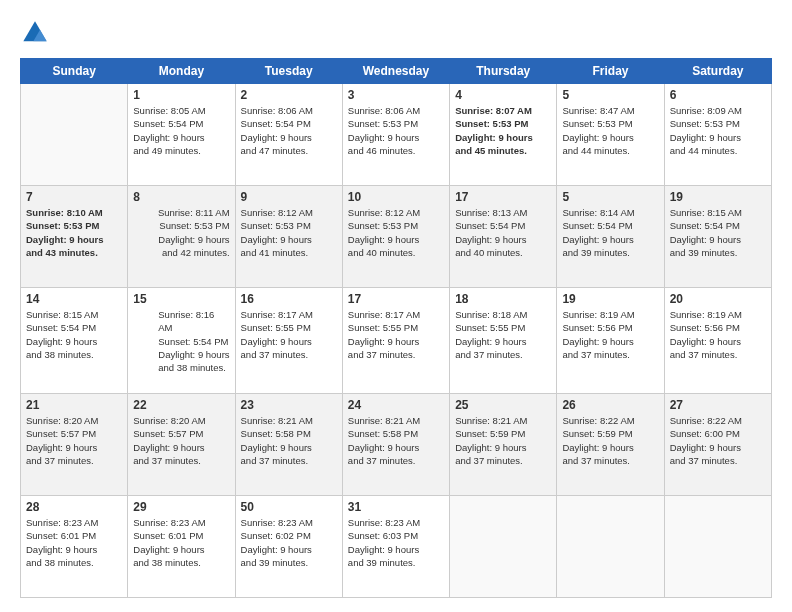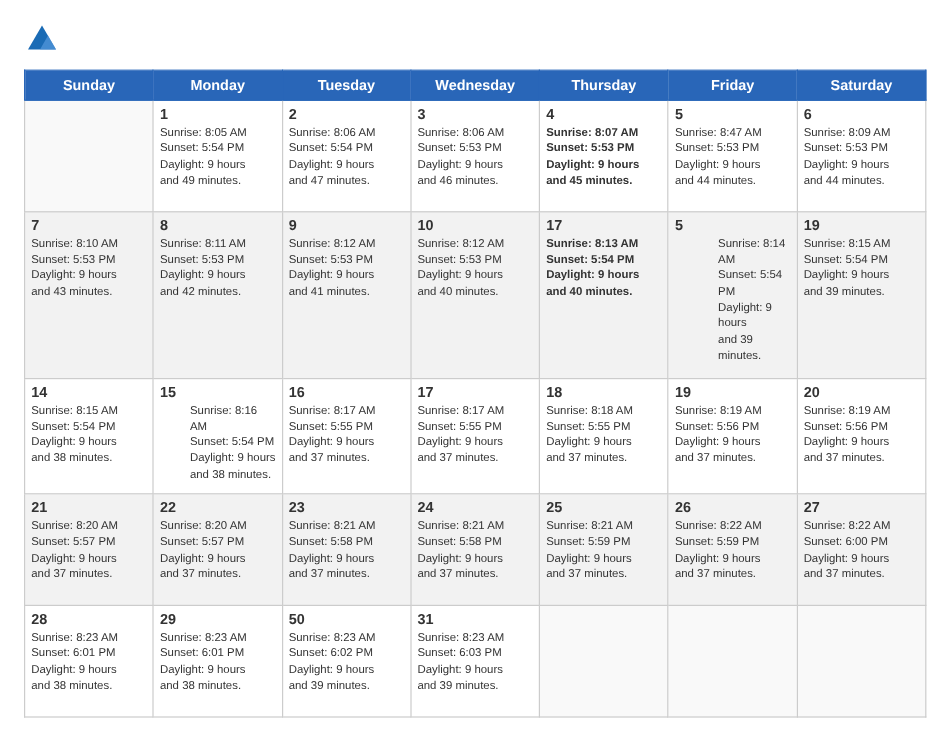--- a/index.html
+++ b/index.html
@@ -169,56 +169,56 @@
             <div class="day-num">6</div>
             <div class="day-info" style="white-space: pre-line;">Sunrise: 8:09 AM
 Sunset: 5:53 PM
 Daylight: 9 hours
 and 44 minutes.</div>
           </td>
         </tr>
         <tr class="row-alt">
           <td>
             <div class="day-num">7</div>
-            <div class="day-info" style="white-space: pre-line;">Sunrise: 8:10 AM
+            <div class="day-info" style="white-space: pre-line; font-weight: bold;">Sunrise: 8:10 AM
 Sunset: 5:53 PM
 Daylight: 9 hours
 and 43 minutes.</div>
           </td>
           <td>
             <div class="day-num">8</div>
-            <div class="day-info" style="white-space: pre-line;">Sunrise: 8:11 AM
+            <div class="day-info" style="white-space: pre-line; text-align: right;">Sunrise: 8:11 AM
 Sunset: 5:53 PM
 Daylight: 9 hours
 and 42 minutes.</div>
           </td>
           <td>
             <div class="day-num">9</div>
             <div class="day-info" style="white-space: pre-line;">Sunrise: 8:12 AM
 Sunset: 5:53 PM
 Daylight: 9 hours
 and 41 minutes.</div>
           </td>
           <td>
             <div class="day-num">10</div>
             <div class="day-info" style="white-space: pre-line;">Sunrise: 8:12 AM
 Sunset: 5:53 PM
 Daylight: 9 hours
 and 40 minutes.</div>
           </td>
           <td>
             <div class="day-num">17</div>
-            <div class="day-info" style="white-space: pre-line; font-weight: bold;">Sunrise: 8:13 AM
+            <div class="day-info" style="white-space: pre-line;">Sunrise: 8:13 AM
 Sunset: 5:54 PM
 Daylight: 9 hours
 and 40 minutes.</div>
           </td>
           <td>
             <div class="day-num">5</div>
-            <div class="day-info" style="white-space: pre-line; margin-left: 36px;">Sunrise: 8:14 AM
+            <div class="day-info" style="white-space: pre-line;">Sunrise: 8:14 AM
 Sunset: 5:54 PM
 Daylight: 9 hours
 and 39 minutes.</div>
           </td>
           <td>
             <div class="day-num">19</div>
             <div class="day-info" style="white-space: pre-line;">Sunrise: 8:15 AM
 Sunset: 5:54 PM
 Daylight: 9 hours
 and 39 minutes.</div>

